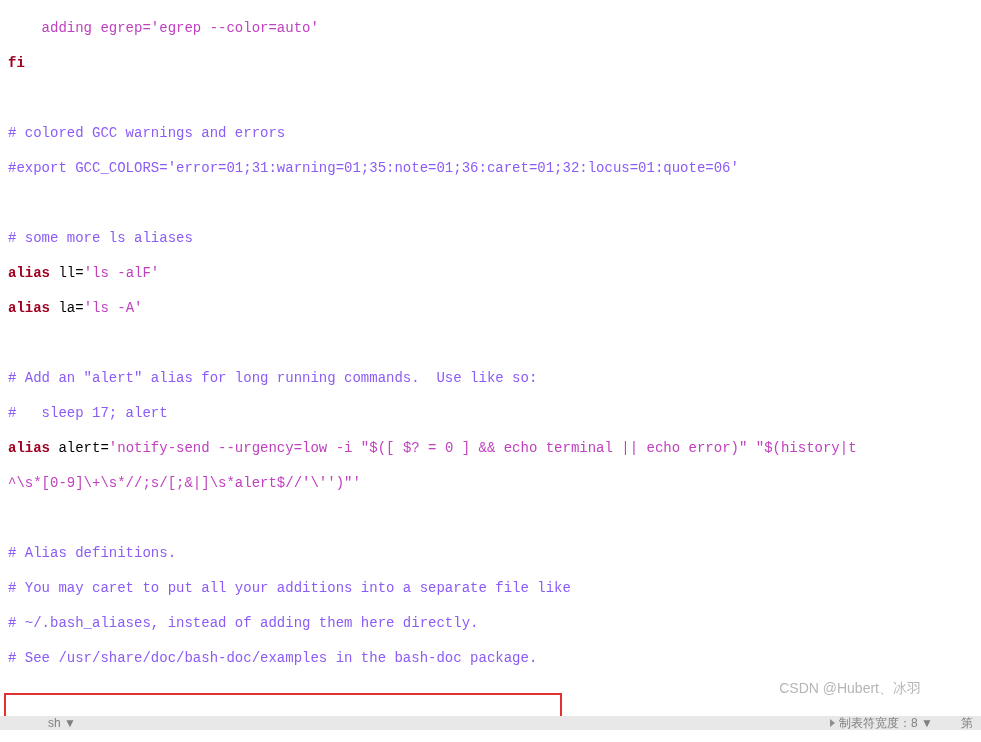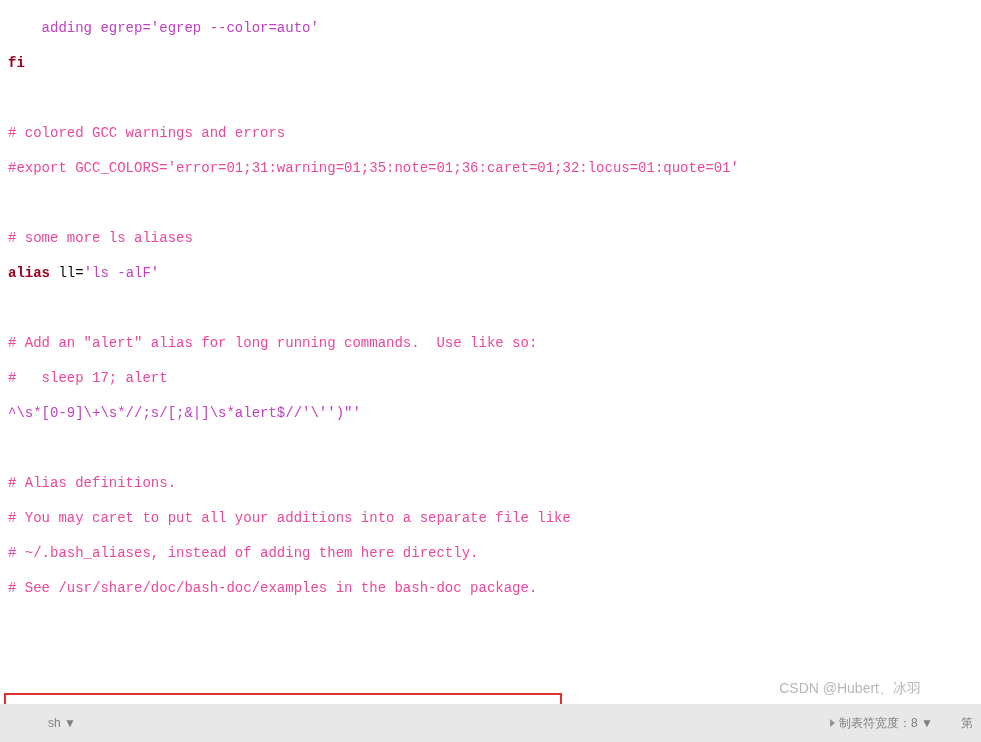--- a/index.html
+++ b/index.html
@@ -15,32 +15,32 @@
     position: relative;
   }
   .editor {
     padding: 2px 8px;
     line-height: 1.25;
     white-space: pre;
   }
   .line { white-space: pre; }
   .kw { color: #a00020; font-weight: bold; }
   .str { color: #c040c0; }
-  .cm { color: #ec4899; text-align: right; }
+  .cm { color: #8b5cf6; text-align: right; }
   .highlight-box {
     position: absolute;
     border: 2px solid #e03030;
     pointer-events: none;
   }
   .statusbar {
     position: absolute;
-    bottom: 0;
+    bottom: 12px;
     left: 0;
     right: 0;
-    height: 38px;
+    height: 14px;
     background: #e8e8e8;
     font-family: sans-serif;
     font-size: 12px;
     color: #808080;
     display: flex;
     align-items: center;
     justify-content: flex-end;
     padding: 0 8px;
     gap: 28px;
   }
@@ -65,27 +65,29 @@
   }
 </style>
 </head>
 <body>
 
 <div class="editor">
 <div class="line"><span class="str">    adding egrep=</span><span class="str">'egrep --color=auto'</span></div>
 <div class="line"><span class="kw">fi</span></div>
 <div class="line">&nbsp;</div>
 <div class="line"><span class="cm"># colored GCC warnings and errors</span></div>
-<div class="line"><span class="cm">#export GCC_COLORS='error=01;31:warning=01;35:note=01;36:caret=01;32:locus=01:quote=01'</span></div>
+<div class="line"><span class="cm">#export GCC_COLORS='error=01;31:warning=01;35:note=01;36:caret=01;32:locus=01:quote=06'</span></div>
 <div class="line">&nbsp;</div>
 <div class="line"><span class="cm"># some more ls aliases</span></div>
 <div class="line"><span class="kw">alias</span><span> ll=</span><span class="str">'ls -alF'</span></div>
+<div class="line"><span class="kw">alias</span><span> la=</span><span class="str">'ls -A'</span></div>
 <div class="line">&nbsp;</div>
 <div class="line"><span class="cm"># Add an "alert" alias for long running commands.  Use like so:</span></div>
 <div class="line"><span class="cm">#   sleep 17; alert</span></div>
+<div class="line"><span class="kw">alias</span><span> alert=</span><span class="str">'notify-send --urgency=low -i "$([ $? = 0 ] &amp;&amp; echo terminal || echo error)" "$(history|t</span></div>
 <div class="line"><span class="str">^\s*[0-9]\+\s*//;s/[;&amp;|]\s*alert$//'\'')"'</span></div>
 <div class="line">&nbsp;</div>
 <div class="line"><span class="cm"># Alias definitions.</span></div>
 <div class="line"><span class="cm"># You may caret to put all your additions into a separate file like</span></div>
 <div class="line"><span class="cm"># ~/.bash_aliases, instead of adding them here directly.</span></div>
 <div class="line"><span class="cm"># See /usr/share/doc/bash-doc/examples in the bash-doc package.</span></div>
 <div class="line">&nbsp;</div>
 
 
 

